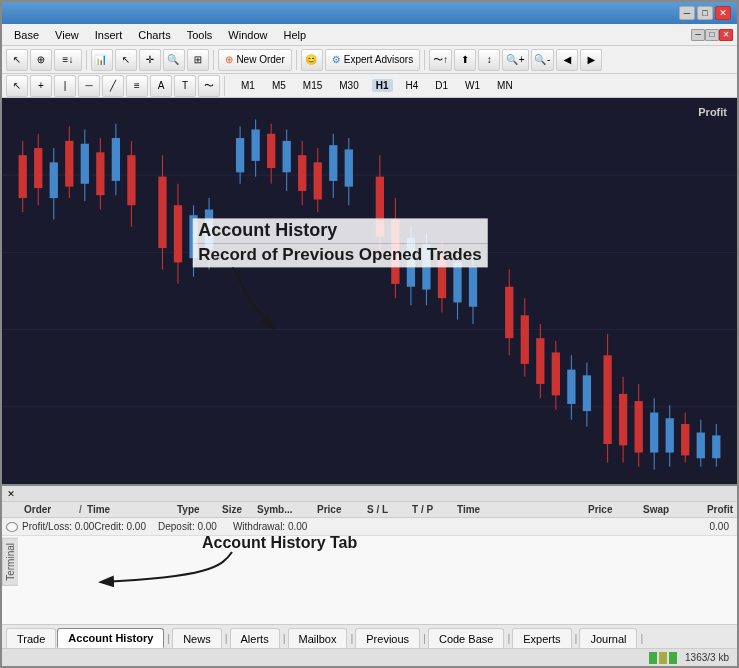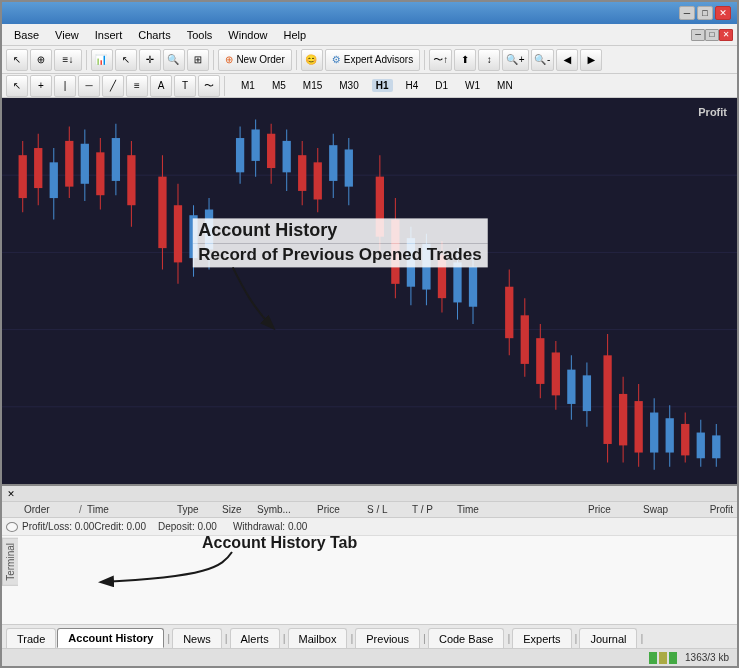--- a/index.html
+++ b/index.html
@@ -562,21 +562,21 @@
 
       <div style="position:absolute; top:8px; right:10px; color:#cccccc; font-size:11px; font-weight:bold;">Profit</div>
     </div>
 
     <div class="terminal-panel">
 
       <div class="terminal-header">
         <span class="term-close">✕</span>
       </div>
 
-      <div style="display:flex; background:#e4e4e4; border-bottom:1px solid #ccc; font-size:10px; font-weight:normal; color:#333; padding:2px 4px; flex-shrink:0;justify-content:space-between;">
+      <div style="display:flex; background:#e4e4e4; border-bottom:1px solid #ccc; font-size:10px; font-weight:bold; color:#333; padding:2px 4px; flex-shrink:0;justify-content:space-between;">
         <span style="width:18px;"></span>
         <span style="width:55px;">Order</span>
         <span style="width:8px; color:#666;">/</span>
         <span style="width:90px;">Time</span>
         <span style="width:45px;">Type</span>
         <span style="width:35px;">Size</span>
         <span style="width:60px;">Symb...</span>
         <span style="width:50px;">Price</span>
         <span style="width:45px;">S / L</span>
         <span style="width:45px;">T / P</span>
@@ -585,20 +585,21 @@
         <span style="width:40px;">Swap</span>
         <span style="width:50px; text-align:right;">Profit</span>
       </div>
 
       <div class="table-row">
         <span style="width:12px; height:10px; border:1px solid #888; display:inline-block; margin-right:4px; border-radius:50%; background:#f8f8f8;"></span>
         <span>Profit/Loss: 0.00</span>
         <span style="margin-left:0;">Credit: 0.00</span>
         <span style="margin-left:12px;">Deposit: 0.00</span>
         <span style="margin-left:16px;">Withdrawal: 0.00</span>
+        <span style="flex:1; text-align:right; padding-right:4px;">0.00</span>
       </div>
 
       <div style="flex:1; background:#f8f8f8;"></div>
 
       <div style="position:relative;">
         <div style="position:absolute; bottom:30px; left:200px;">
           <span style="font-size:16px; font-weight:bold; color:#1a1a1a; display:block;">Account History Tab</span>
           <svg width="80" height="40" style="overflow:visible;">
             <path d="M 30 0 C 20 15, 5 25, -100 30" stroke="#1a1a1a" stroke-width="2" fill="none" marker-end="url(#arr2)"></path>
             <defs>

